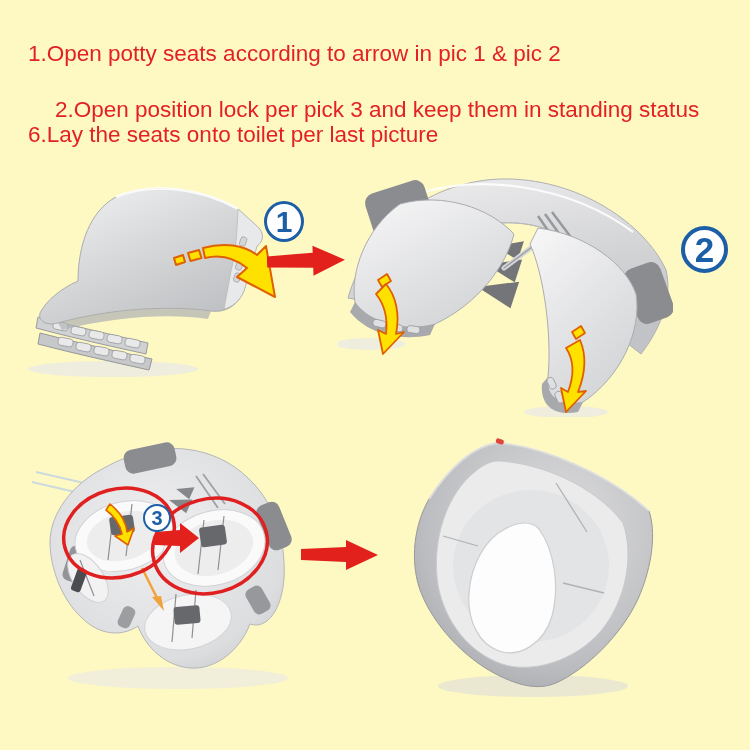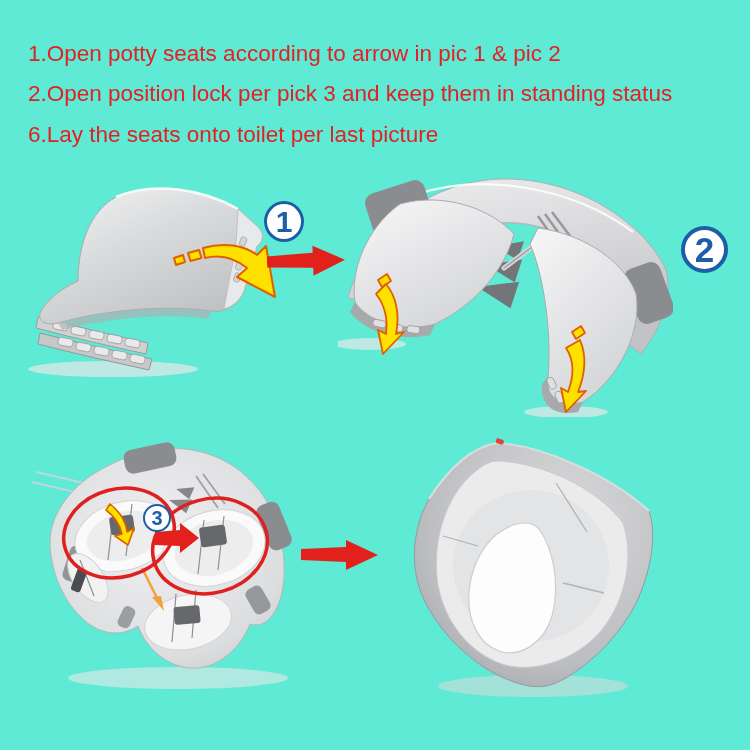--- a/index.html
+++ b/index.html
@@ -1,25 +1,25 @@
 <!DOCTYPE html>
 <html><head>
 <meta charset="utf-8">
 <style>
   html,body { margin:0; padding:0; background:#ffffff; }
   .canvas {
-    position:relative; width:750px; height:750px; background:#5eead4;
+    position:relative; width:750px; height:750px; background:#fef9c3;
     overflow:hidden; font-family:"Liberation Sans", sans-serif;
   }
   .iline {
     position:absolute; left:28px; color:#e32124; font-size:22.5px;
     line-height:28px; white-space:nowrap; letter-spacing:0;
   }
   #iline1 { top:40px; }
-  #iline2 { top:80px; }
+  #iline2 { top:96px;margin-left:27px; }
   #iline3 { top:121px; }
   .fig { position:absolute; }
   .badge {
     position:absolute; box-sizing:border-box; border-radius:50%;
     background:#ffffff; color:#1d5fa6; border:3.5px solid #1d5fa6;
     display:flex; align-items:center; justify-content:center;
     font-weight:700;
   }
   #badge1 { left:264px; top:201px; width:40px; height:41px; font-size:30px; }
   #badge2 { left:681px; top:226px; width:47px; height:47px; border-width:4px; font-size:35px; }

